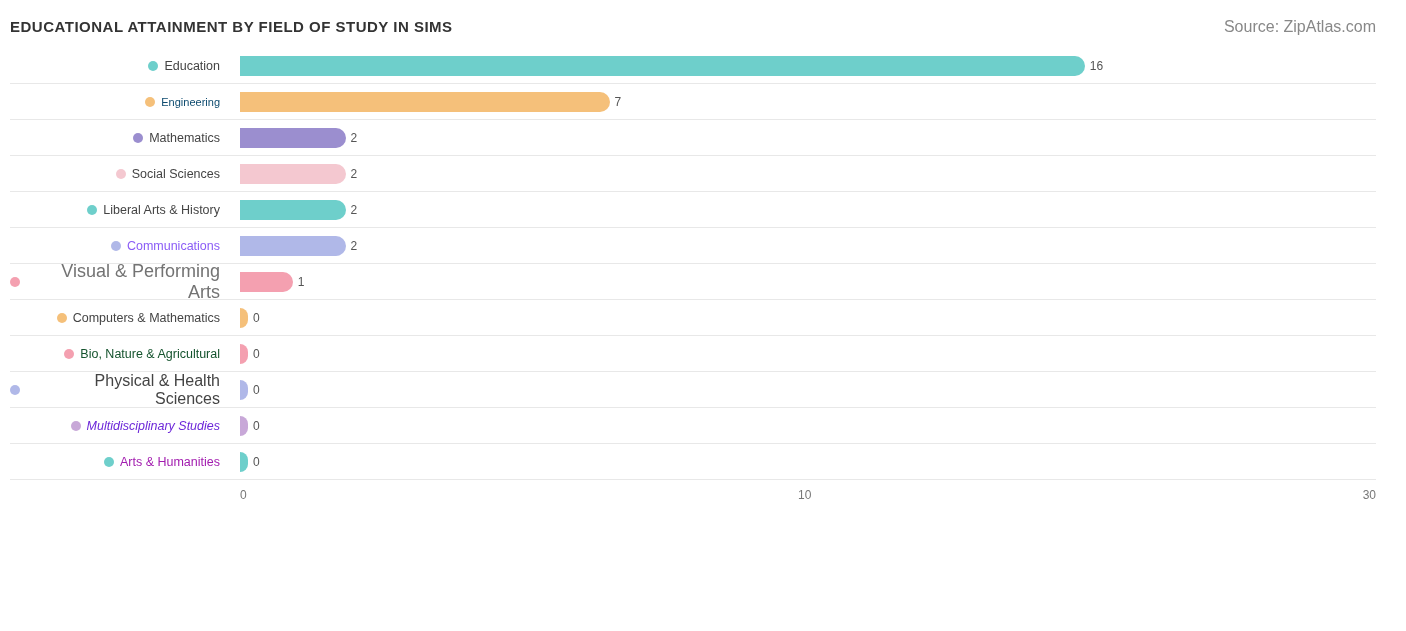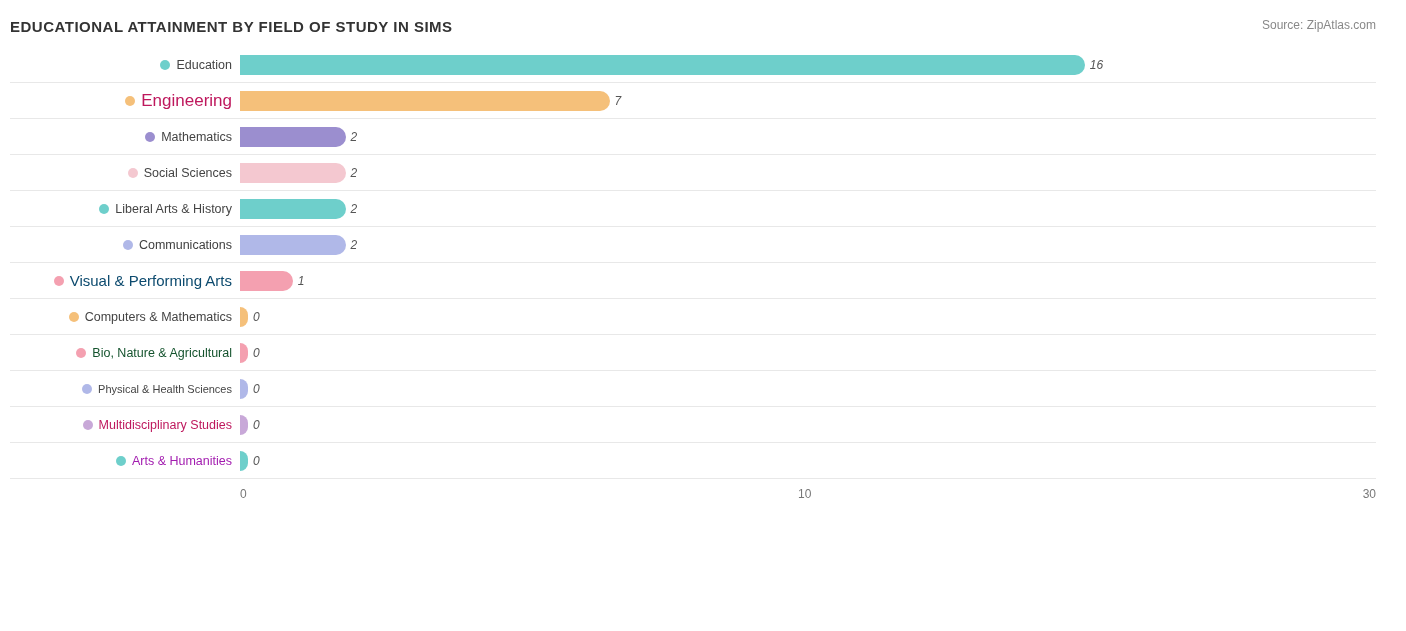--- a/index.html
+++ b/index.html
@@ -22,61 +22,60 @@
       align-items: flex-start;
       margin-bottom: 12px;
     }
     .chart-title {
       font-size: 15px;
       font-weight: 600;
       color: #333;
       letter-spacing: 0.5px;
     }
     .chart-source {
-      font-size: 12px;
+      font-size: 16px;
       color: #888;
     }
     .bars-area {
       display: flex;
       flex-direction: column;
       gap: 0px;
       position: relative;
     }
     .bar-row {
       display: flex;
       align-items: center;
       height: 36px;
       border-bottom: 1px solid #e8e8e8;
       position: relative;
     }
     .bar-label {
       width: 230px;
       min-width: 230px;
       font-size: 12.5px;
       color: #444;
-      padding-right: 8px;
+      padding-right: 20px;
       text-align: right;
       display: flex;
       align-items: center;
       justify-content: flex-end;
       gap: 6px;
     }
     .label-dot {
       width: 10px;
       height: 10px;
       border-radius: 50%;
       flex-shrink: 0;
     }
     .bar-track {
       flex: 1;
       height: 100%;
       position: relative;
       display: flex;
       align-items: center;
-      font-style: italic;
     }
     .bar-fill {
       height: 20px;
       border-radius: 0 10px 10px 0;
       position: relative;
       display: flex;
       align-items: center;
     }
     .bar-value {
       position: absolute;
@@ -117,21 +116,21 @@
         </div>
         <div class="bar-track">
           <div class="bar-fill" style="width: 844.8px; background-color: rgb(110, 207, 203);">
             <span class="bar-value">16</span>
           </div>
         </div>
       </div>
       <div class="bar-row">
         <div class="bar-label">
           <span class="label-dot" style="background-color: rgb(245, 192, 122);"></span>
-          <span style="font-size: 17px; color: #be185d;">Engineering</span>
+          <span style="font-size: 11px; color: #0c4a6e;">Engineering</span>
         </div>
         <div class="bar-track">
           <div class="bar-fill" style="width: 369.6px; background-color: rgb(245, 192, 122);">
             <span class="bar-value">7</span>
           </div>
         </div>
       </div>
       <div class="bar-row">
         <div class="bar-label">
           <span class="label-dot" style="background-color: rgb(155, 142, 207);"></span>
@@ -161,32 +160,32 @@
         </div>
         <div class="bar-track">
           <div class="bar-fill" style="width: 105.6px; background-color: rgb(110, 207, 203);">
             <span class="bar-value">2</span>
           </div>
         </div>
       </div>
       <div class="bar-row">
         <div class="bar-label">
           <span class="label-dot" style="background-color: rgb(176, 184, 232);"></span>
-          <span style="font-size: 12.5px; color: #404040;">Communications</span>
+          <span style="font-size: 12.5px; color: #8b5cf6;">Communications</span>
         </div>
         <div class="bar-track">
           <div class="bar-fill" style="width: 105.6px; background-color: rgb(176, 184, 232);">
             <span class="bar-value">2</span>
           </div>
         </div>
       </div>
       <div class="bar-row">
         <div class="bar-label">
           <span class="label-dot" style="background-color: rgb(244, 160, 176);"></span>
-          <span style="font-size: 15px; color: #0c4a6e;">Visual &amp; Performing Arts</span>
+          <span style="font-size: 18px; color: #737373;">Visual &amp; Performing Arts</span>
         </div>
         <div class="bar-track">
           <div class="bar-fill" style="width: 52.8px; background-color: rgb(244, 160, 176);">
             <span class="bar-value">1</span>
           </div>
         </div>
       </div>
       <div class="bar-row">
         <div class="bar-label">
           <span class="label-dot" style="background-color: rgb(245, 192, 122);"></span>
@@ -205,32 +204,32 @@
         </div>
         <div class="bar-track">
           <div class="bar-fill" style="width: 8px; background-color: rgb(244, 160, 176);">
             <span class="bar-value">0</span>
           </div>
         </div>
       </div>
       <div class="bar-row">
         <div class="bar-label">
           <span class="label-dot" style="background-color: rgb(176, 184, 232);"></span>
-          <span style="font-size: 11px; color: rgb(68, 68, 68);">Physical &amp; Health Sciences</span>
+          <span style="font-size: 16px; color: rgb(68, 68, 68);">Physical &amp; Health Sciences</span>
         </div>
         <div class="bar-track">
           <div class="bar-fill" style="width: 8px; background-color: rgb(176, 184, 232);">
             <span class="bar-value">0</span>
           </div>
         </div>
       </div>
       <div class="bar-row">
         <div class="bar-label">
           <span class="label-dot" style="background-color: rgb(200, 168, 216);"></span>
-          <span style="font-size: 12.5px; color: #be185d;">Multidisciplinary Studies</span>
+          <span style="font-size: 12.5px; color: #6d28d9; font-style: italic;">Multidisciplinary Studies</span>
         </div>
         <div class="bar-track">
           <div class="bar-fill" style="width: 8px; background-color: rgb(200, 168, 216);">
             <span class="bar-value">0</span>
           </div>
         </div>
       </div>
       <div class="bar-row">
         <div class="bar-label">
           <span class="label-dot" style="background-color: rgb(110, 207, 203);"></span>

